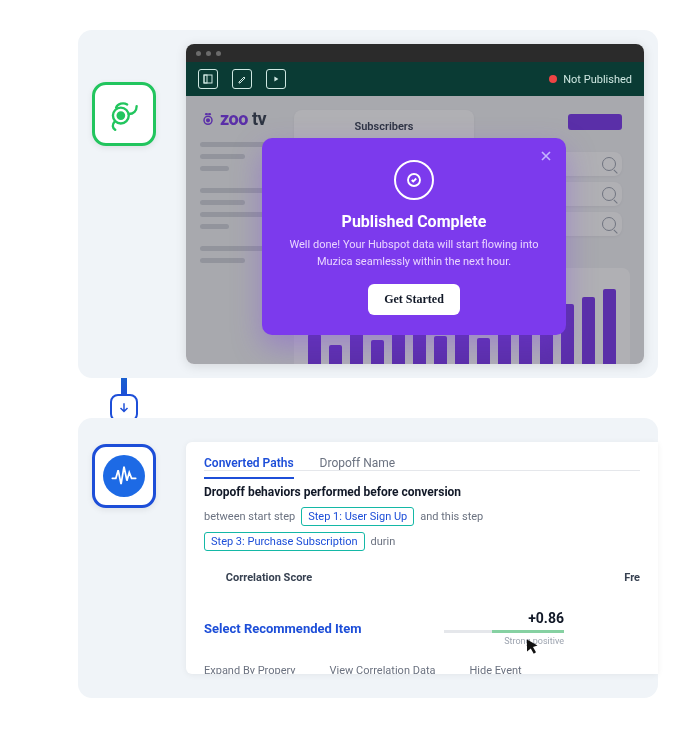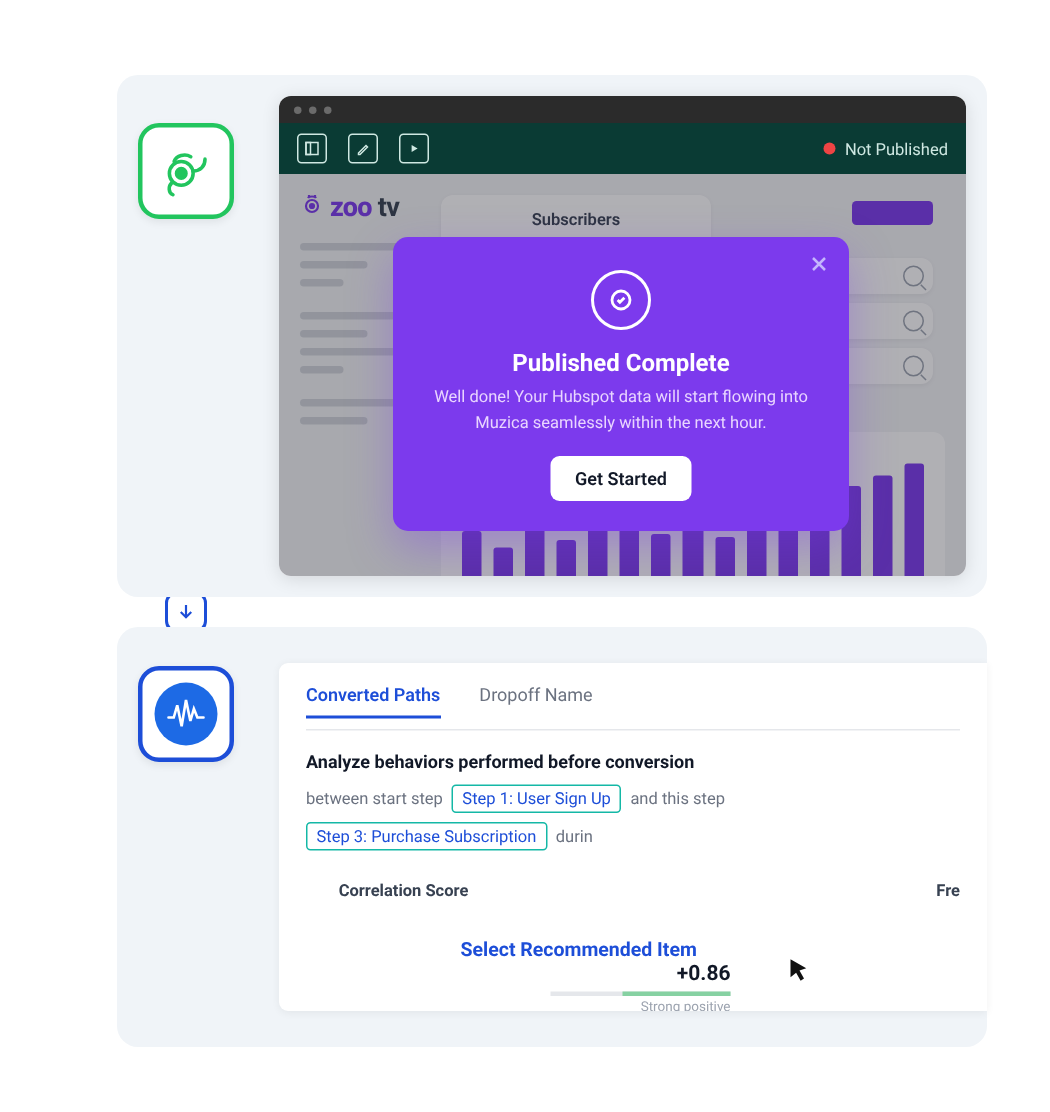--- a/index.html
+++ b/index.html
@@ -9,21 +9,21 @@
     height: 741px;
     background: #fff;
     position: relative;
     overflow: hidden;
   }
   .panel {
     position: absolute;
     background: #f0f4f8;
     border-radius: 14px;
   }
-  .panel-top { left: 78px; top: 30px; width: 580px; height: 348px; margin-top: 20px; }
+  .panel-top { left: 78px; top: 30px; width: 580px; height: 348px; }
   .panel-bottom { left: 78px; top: 418px; width: 580px; height: 280px; }
 
   
   .pipe {
     position: absolute;
     left: 121px; top: 148px; width: 6px; height: 250px;
     background: linear-gradient(#22c55e, #0ea5ab 60%, #1d4ed8);
     border-radius: 3px;
   }
   .arrow-badge {
@@ -56,21 +56,21 @@
   }
   .titlebar { height:18px; background:#2b2b2b; display:flex; align-items:center; padding-left:10px; gap:5px;}
   .tdot { width:5px; height:5px; border-radius:50%; background:#6b6b6b; }
   .toolbar { height:34px; background:#0a3b34; display:flex; align-items:center; padding:0 12px; gap:14px; color:#cfe8e2;}
   .tool-icon { width:20px; height:20px; border:1.2px solid #cfe8e2; border-radius:3px; display:flex;align-items:center;justify-content:center;}
   .spacer { flex:1; }
   .status { font-size:11px; display:flex; align-items:center; gap:6px;}
   .red-dot { width:8px;height:8px;border-radius:50%; background:#ef4444;}
   .app-body { position:relative; height:calc(100% - 52px); background:#f3f4f6; }
 
-  .brand { position:absolute; left:14px; top:12px; display:flex; align-items:flex-start; gap:4px; color:#7c3aed; font-weight:800; font-size:18px; letter-spacing:-0.5px;}
+  .brand { position:absolute; left:14px; top:12px; display:flex; align-items:center; gap:4px; color:#7c3aed; font-weight:800; font-size:18px; letter-spacing:-0.5px;}
   .brand .tv { color:#374151; font-weight:700; }
   .skeleton { position:absolute; left:14px; top:46px; width:72px; }
   .skeleton .bar { height:5px; background:#d1d5db; border-radius:3px; margin-bottom:7px;}
   .skeleton .bar.w1{width:62%;} .skeleton .bar.w2{width:40%;}
   .skeleton .gap{height:10px;}
 
   .card {
     position:absolute; background:#fff; border-radius:8px;
     box-shadow: 0 1px 3px rgba(0,0,0,.05);
   }
@@ -91,39 +91,39 @@
   
   .modal {
     position:absolute; left:76px; top:42px; width:304px; background:#7c3aed;
     border-radius:10px; color:#fff; text-align:center; padding:22px 22px 20px;
     box-shadow: 0 12px 30px rgba(124,58,237,.35);
   }
   .close-x { position:absolute; top:10px; right:12px; width:16px;height:16px; color:#c4b5fd;}
   .ring { width:40px;height:40px; border:2.5px solid #fff; border-radius:50%; margin:0 auto 12px; display:flex;align-items:center;justify-content:center;}
   .modal h3 { font-size:16px; font-weight:700; margin-bottom:6px;}
   .modal p { font-size:11px; line-height:1.5; color:#e9d5ff; max-width:260px; margin:0 auto 14px;}
-  .cta { display:inline-block; background:#fff; color:#111827; font-size:12px; font-weight:600; padding:8px 16px; border-radius:6px;}
+  .cta { display:inline-block; background:#fff; color:#111827; font-size:12px; font-weight:600; padding:8px 16px; border-radius:6px;font-family:Liberation Serif, serif;}
 
   
   .analysis {
     position:absolute; left:108px; top:24px; right:0; bottom:24px;
     background:#fff; border-radius:6px 0 0 6px;
     box-shadow: 0 1px 6px rgba(0,0,0,.06);
     padding:14px 18px 14px 18px;
     overflow:hidden;
   }
-  .tabs { display:flex; gap:26px; font-size:12px; color:#6b7280; border-bottom:1px solid #e5e7eb; padding-bottom:16px;}
+  .tabs { display:flex; gap:26px; font-size:12px; color:#6b7280; border-bottom:1px solid #e5e7eb; padding-bottom:0;}
   .tabs .tab.active { color:#1d4ed8; font-weight:600; position:relative;}
   .tabs .tab.active::after{content:"";position:absolute;left:0;right:0;bottom:-9px;height:2px;background:#1d4ed8;}
   .subhead { font-size:12px; font-weight:700; color:#111827; margin:14px 0 8px;}
   .sentence { font-size:11px; color:#6b7280; display:flex; flex-wrap:wrap; gap:6px; align-items:center;}
   .chip { color:#1d4ed8; border:1px solid #14b8a6; border-radius:3px; padding:2px 6px; font-size:11px;}
   .thead { display:flex; margin-top:20px; font-size:11px; font-weight:700; color:#374151;}
   .col-ev { width:230px;} .col-sc{ width:130px; text-align:center;} .col-fr{flex:1; text-align:right; padding-right:0;}
-  .row { display:flex; align-items:center; margin-top:26px;flex-direction:column;}
+  .row { display:flex; align-items:center; margin-top:26px;}
   .ev-name { width:230px; color:#1d4ed8; font-weight:700; font-size:13px;}
   .score-cell { width:130px; text-align:right; }
   .score { font-weight:700; font-size:14px; color:#111827; }
   .gauge { margin-top:4px; height:3px; width:120px; background:#e5e7eb; margin-left:auto; position:relative;}
   .gauge .fill{position:absolute; right:0; top:0; bottom:0; width:60%; background:#86d1a2;}
   .gauge-lbl { font-size:9px; color:#9ca3af; text-align:right; margin-top:3px;}
   .actions { display:flex; gap:34px; font-size:11px; color:#6b7280; margin-top:18px;}
   .cursor { position:absolute; width:18px; height:18px;}
 </style>
 </head>
@@ -241,21 +241,21 @@
     </div>
   </div>
 </div>
 
 <div class="panel panel-bottom">
   <div class="analysis">
     <div class="tabs">
       <div class="tab active">Converted Paths</div>
       <div class="tab">Dropoff Name</div>
     </div>
-    <div class="subhead">Analyze behaviors performed before conversion</div>
+    <div class="subhead">Dropoff behaviors performed before conversion</div>
     <div class="sentence">
       <span>between start step</span>
       <span class="chip">Step 1: User Sign Up</span>
       <span>and this step</span>
       <span class="chip">Step 3: Purchase Subscription</span>
       <span>durin</span>
     </div>
     <div class="thead">
       <div class="col-sc">Correlation Score</div>
       <div class="col-fr">Fre</div>

